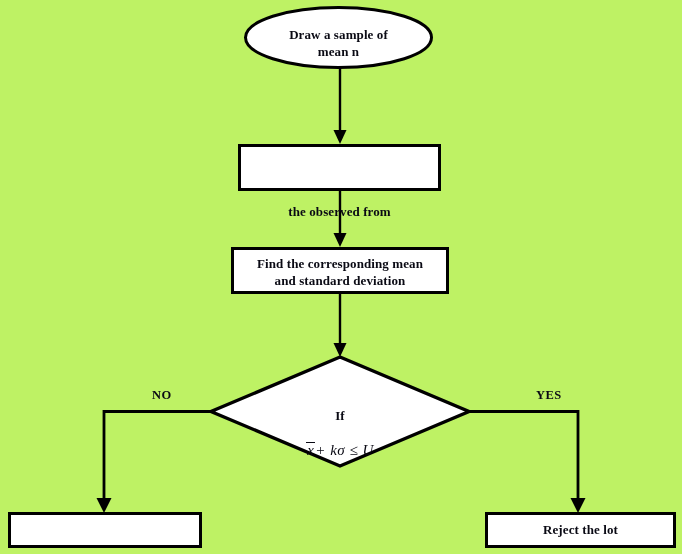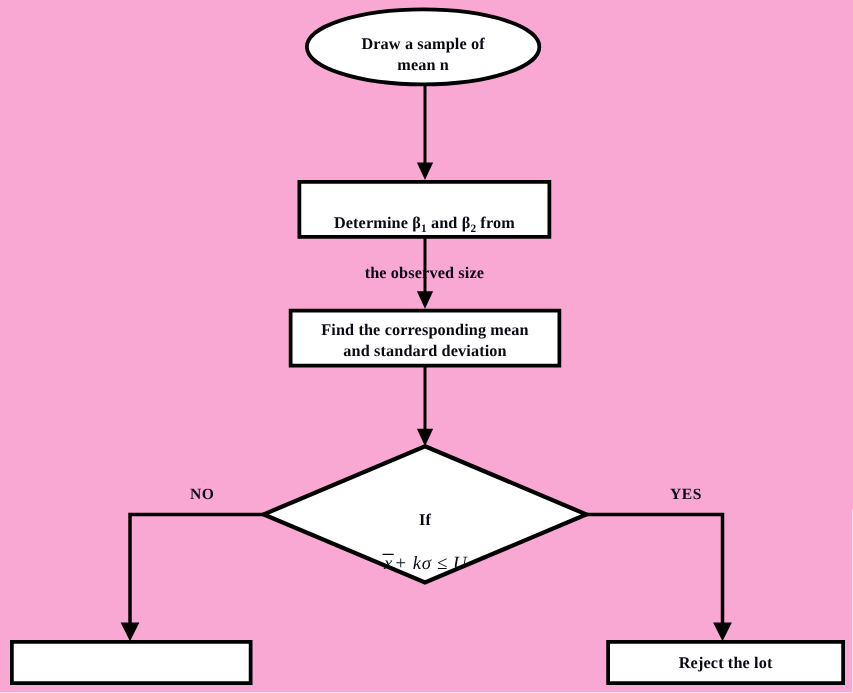--- a/index.html
+++ b/index.html
@@ -4,21 +4,21 @@
 <style>
   html, body {
     margin: 0;
     padding: 0;
     background: #ffffff;
   }
   #canvas {
     position: relative;
     width: 682px;
     height: 554px;
-    background: #f9a8d4;
+    background: #bef264;
     overflow: hidden;
     font-family: "Liberation Serif", "DejaVu Serif", serif;
   }
   svg.flow {
     position: absolute;
     left: 0;
     top: 0;
     width: 682px;
     height: 554px;
   }
@@ -109,22 +109,22 @@
     </g>
 
     <rect x="9.5" y="513.5" width="191" height="33" fill="#ffffff" stroke="#000000" stroke-width="3"></rect>
 
     <rect x="486.5" y="513.5" width="188" height="33" fill="#ffffff" stroke="#000000" stroke-width="3"></rect>
   </svg>
 
   <div class="node-text" style="left:245px; top:26px; width:187px;"><span>Draw a sample of</span><br><span>mean n</span></div>
 
   <div class="node-text" style="left:240px; top:152px; width:199px;">
-    <span><span>Determine </span><span>β</span><span class="sub">1</span><span> and </span><span>β</span><span class="sub">2</span><span> from</span></span><br>
-    <span>the observed size</span>
+    <br>
+    <span>the observed from</span>
   </div>
 
   <div class="node-text" style="left:233px; top:255px; width:214px;"><span>Find the corresponding mean</span><br><span>and standard deviation</span></div>
 
   <div class="node-text" style="left:255px; top:390px; width:170px;">
     <span class="if-word">If</span>
     <span class="math-line"><span class="overbar">x</span><span>+ kσ ≤ U</span></span>
   </div>
 
   <div class="branch-label" style="left:152px; top:388px;font-family:Liberation Serif, serif;">NO</div>

